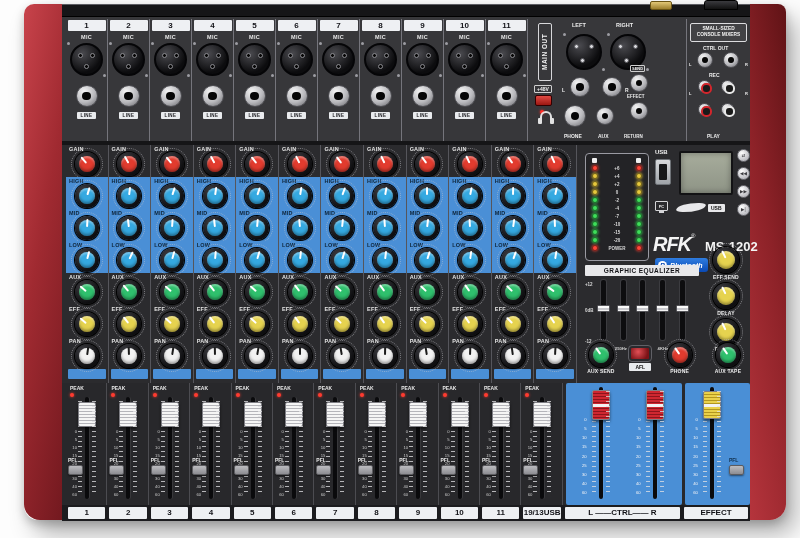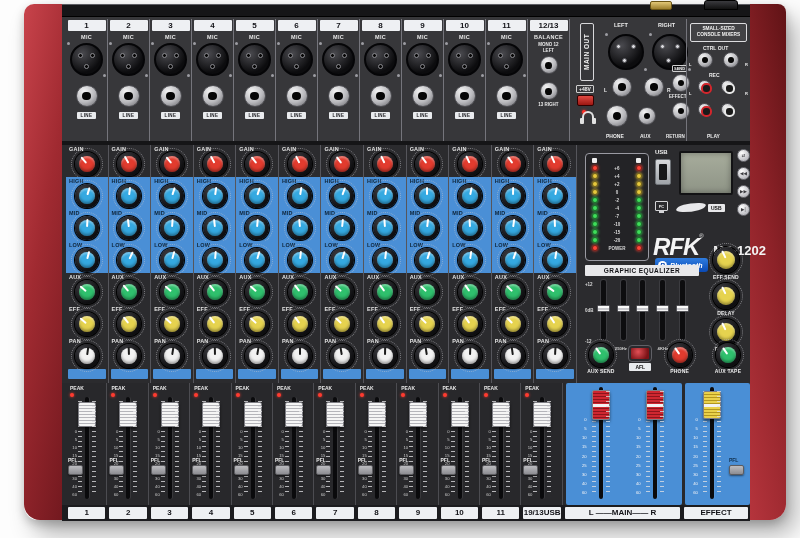--- a/index.html
+++ b/index.html
@@ -109,21 +109,21 @@
   .tbtn{width:13px;height:13px;border-radius:50%;border:1px solid #707076;color:#3a3a3e;font-size:4.5px;
         display:flex;align-items:center;justify-content:center;
         background:radial-gradient(circle at 35% 30%,#ffffff,#b9b9bf 75%);}
   .pcicon{position:absolute;left:2px;top:52px;width:13px;height:10px;border:1px solid #d5d5d8;border-radius:1px;
           color:#e8e8e8;font-size:4px;font-weight:bold;text-align:center;line-height:9px;}
   .pcicon::after{content:"";position:absolute;left:3px;bottom:-3px;right:3px;height:2px;background:#d5d5d8;}
   .mp3badge{position:absolute;left:24px;top:54px;display:flex;align-items:center;gap:3px;}
   .swoosh{width:28px;height:9px;background:#e8e8ea;border-radius:70% 25% 70% 25%;transform:skewX(-20deg);}
   .usbbox{background:#e8e8ea;color:#111;font-size:5px;font-weight:bold;padding:1px 3px;border-radius:1px;}
   .logo{position:absolute;left:76px;top:88px;color:#f4f4f4;white-space:nowrap;}
-  .logo .rfk{font-size:24px;font-weight:bold;font-style:italic;letter-spacing:-1px;}
+  .logo .rfk{font-size:20px;font-weight:bold;font-style:italic;letter-spacing:-1px;}
   .logo .reg{font-size:6px;vertical-align:top;}
   .logo .model{font-size:13px;font-weight:bold;margin-left:5px;}
   .bt{position:absolute;left:78px;top:113px;height:14px;padding:0 5px 0 3px;border-radius:3px;
       background:linear-gradient(#2f7de0,#0a49b4);display:flex;align-items:center;gap:3px;}
   .btdot{width:9px;height:9px;border-radius:50%;background:#fff;color:#0a49b4;font-size:7px;font-weight:bold;
          font-style:italic;text-align:center;line-height:9px;}
   .btword{color:#fff;font-size:7px;font-weight:bold;font-style:italic;}
   .eqblock{position:absolute;left:8px;top:120px;width:114px;}
   .eqtitle{height:11px;background:#e8e8ea;color:#141418;font-size:6.5px;font-weight:bold;text-align:center;
            line-height:11px;border-radius:1px;letter-spacing:.4px;}
@@ -311,28 +311,20 @@
     <div class="numlab">11</div>
     <div class="tinylab">MIC</div>
     <div class="xlr">
               <i class="p1"></i>
               <i class="p2"></i>
               <i class="p3"></i>
             </div>
     <div class="jack j22"></div>
     <div class="linelab">LINE</div>
   </div>
-          <div class="jcol balcol" id="balance-col">
-          <div class="numlab">12/13</div>
-          <div class="tinylab">BALANCE</div>
-          <div class="microtxt" style="width:30px">MONO 12 LEFT</div>
-          <div class="jack j18" style="margin-top:3px"></div>
-          <div class="jack j18" style="margin-top:8px"></div>
-          <div class="microtxt" style="width:30px">13 RIGHT</div>
-        </div>
 
         <div class="iomaster">
           <div class="vbox">MAIN OUT</div>
           <div class="phlab">+48V</div>
           <div class="phsw"></div>
           <div class="phled"></div>
 
           <span class="xlrlab" style="left:44px;top:3px">LEFT</span>
           <span class="xlrlab" style="left:88px;top:3px">RIGHT</span>
           <div class="xlr male" style="position:absolute;left:38px;top:12px;width:36px;height:36px">
@@ -1536,21 +1528,21 @@
           <div class="blab">
     <div class="blabin">10</div>
   </div>
           <div class="blab">
     <div class="blabin">11</div>
   </div>
           <div class="blab">
     <div class="blabin">19/13USB</div>
   </div>
           <div class="blab main" id="main-label-cell">
-          <div class="blabin">L ——MAIN—— R</div>
+          <div class="blabin">L ——CTRL—— R</div>
         </div>
         <div class="blab eff">
           <div class="blabin">EFFECT</div>
         </div>
       </div>
 
     </div>
   </div>
 </div>
 

